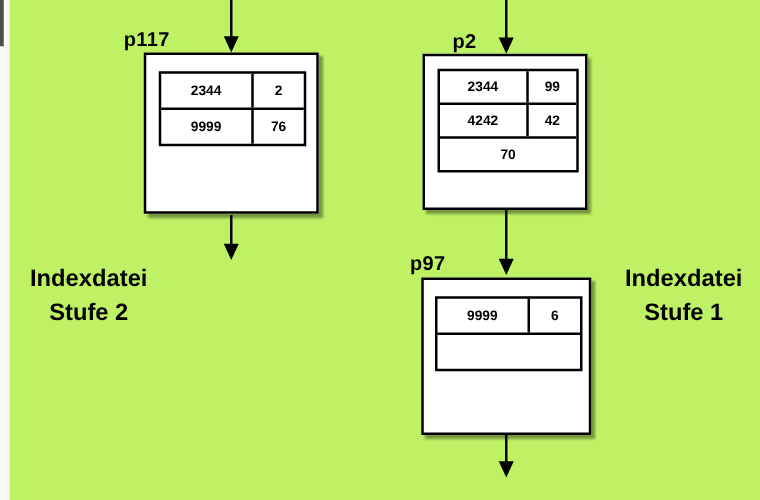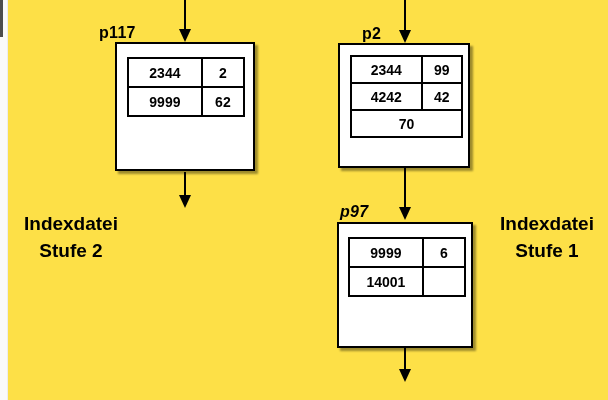--- a/index.html
+++ b/index.html
@@ -1,20 +1,20 @@
 <!DOCTYPE html>
 <html><head>
 <meta charset="utf-8">
 <style>
   html, body { margin: 0; padding: 0; }
   .stage {
     position: relative;
     width: 608px;
     height: 400px;
-    background: #fde047;
+    background: #bef264;
     font-family: "Liberation Sans", sans-serif;
     color: #000;
     overflow: hidden;
   }
   
   .page-edge {
     position: absolute; left: 0; top: 0;
     width: 7px; height: 400px;
     background: #fafafa;
     border-right: 1px solid #ededed;
@@ -42,21 +42,21 @@
     box-sizing: border-box;
     border: 2px solid #000;
     background: #fff;
   }
   .trow { display: flex; border-top: 2px solid #000; }
   .trow:first-child { border-top: none; }
   .tcell {
     display: flex;
     align-items: center;
     justify-content: center;
-    font-size: 14px;
+    font-size: 11px;
     font-weight: bold;
   }
   .tcell.key { flex: 0 0 63%; border-right: 2px solid #000; }
   .tcell.val { flex: 1 1 auto; }
   .row-h27 { height: 27px; }
   .row-h25 { height: 25px; }
   .vline { position: absolute; width: 2px; background: #000; }
   .ahead {
     position: absolute;
     width: 0; height: 0;
@@ -84,21 +84,21 @@
 
   <div class="node-label" style="left:99px; top:24px;">p117</div>
   <div class="node-box" style="left:115px; top:42px; width:140px; height:129px;"></div>
   <div class="itable" style="left:127px; top:57px; width:118px;">
     <div class="trow row-h27">
       <div class="tcell key">2344</div>
       <div class="tcell val">2</div>
     </div>
     <div class="trow row-h27">
       <div class="tcell key">9999</div>
-      <div class="tcell val">62</div>
+      <div class="tcell val">76</div>
     </div>
   </div>
 
   <div>
     <div class="vline" style="left:184px; top:0; height:31px;"></div>
     <div class="ahead" style="left:179px; top:29px;"></div>
   </div>
 
   <div>
     <div class="vline" style="left:184px; top:172px; height:25px;"></div>
@@ -124,29 +124,28 @@
   <div>
     <div class="vline" style="left:404px; top:0; height:32px;"></div>
     <div class="ahead" style="left:399px; top:30px;"></div>
   </div>
 
   <div>
     <div class="vline" style="left:404px; top:168px; height:41px;"></div>
     <div class="ahead" style="left:399px; top:207px;"></div>
   </div>
 
-  <div class="node-label" style="left:340px; top:203px;font-style:italic;">p97</div>
+  <div class="node-label" style="left:328px; top:203px;">p97</div>
   <div class="node-box" style="left:337px; top:222px; width:136px; height:126px;"></div>
   <div class="itable" style="left:348px; top:237px; width:118px;">
     <div class="trow row-h27">
       <div class="tcell key">9999</div>
       <div class="tcell val">6</div>
     </div>
     <div class="trow row-h27">
-      <div class="tcell key">14001</div>
     </div>
   </div>
 
   <div>
     <div class="vline" style="left:404px; top:348px; height:23px;"></div>
     <div class="ahead" style="left:399px; top:369px;"></div>
   </div>
 
   <div class="caption" style="left:9px; top:194px;">
     <div>Indexdatei</div>

